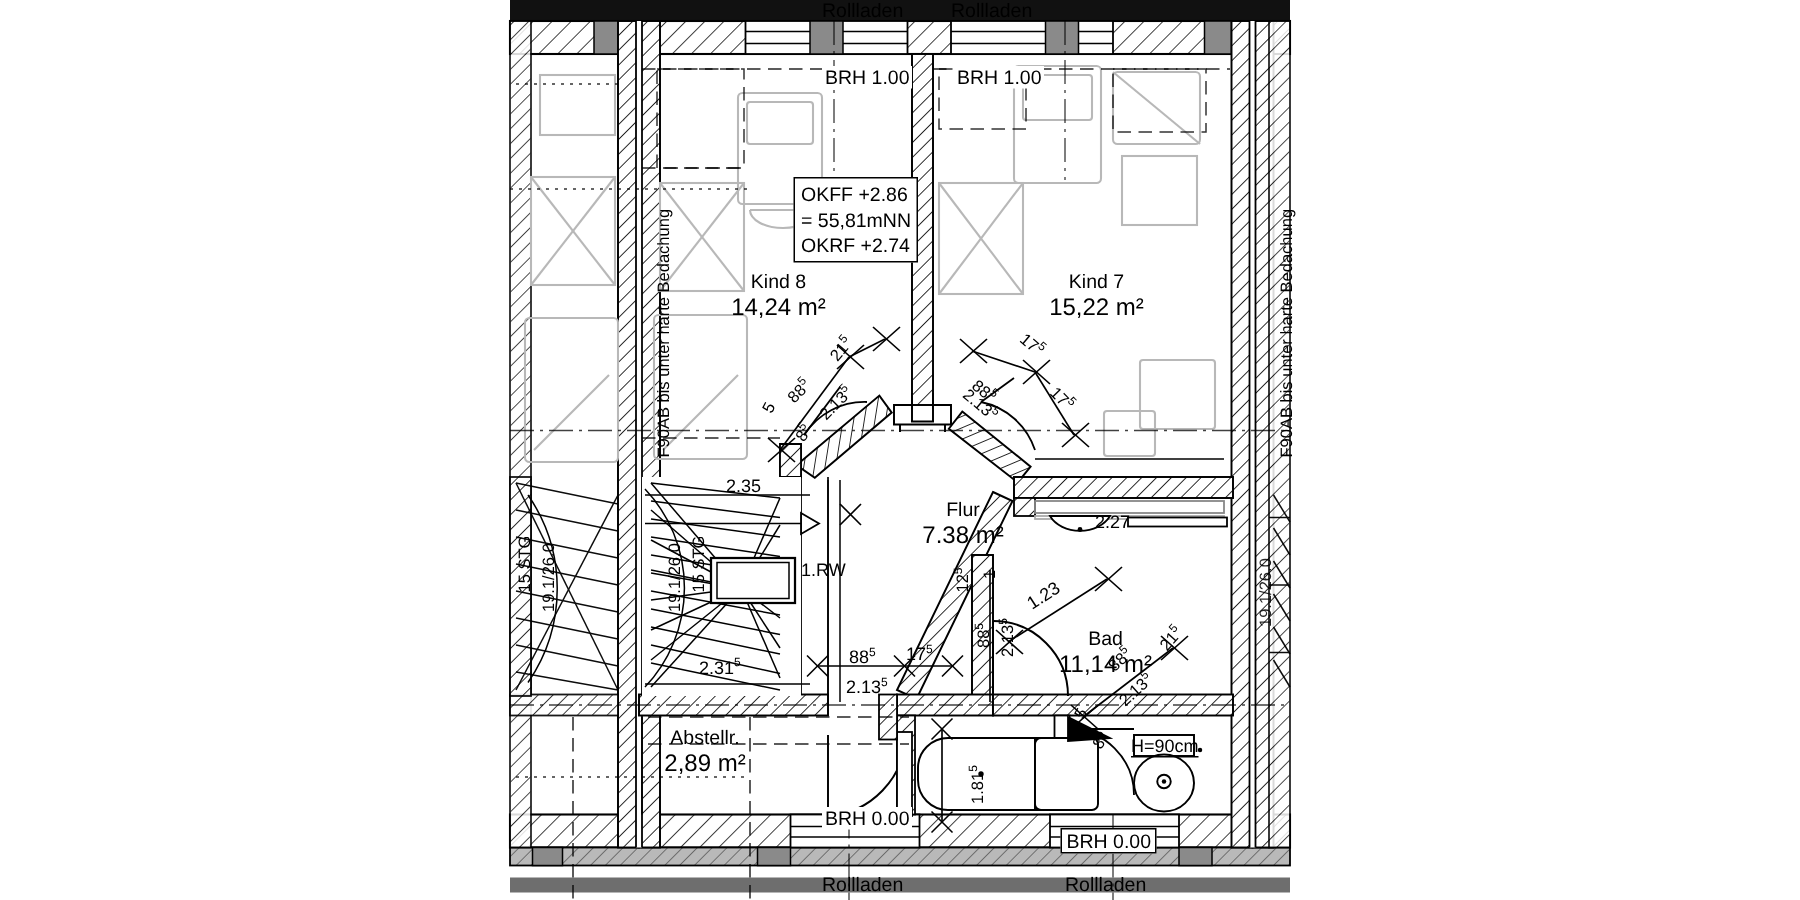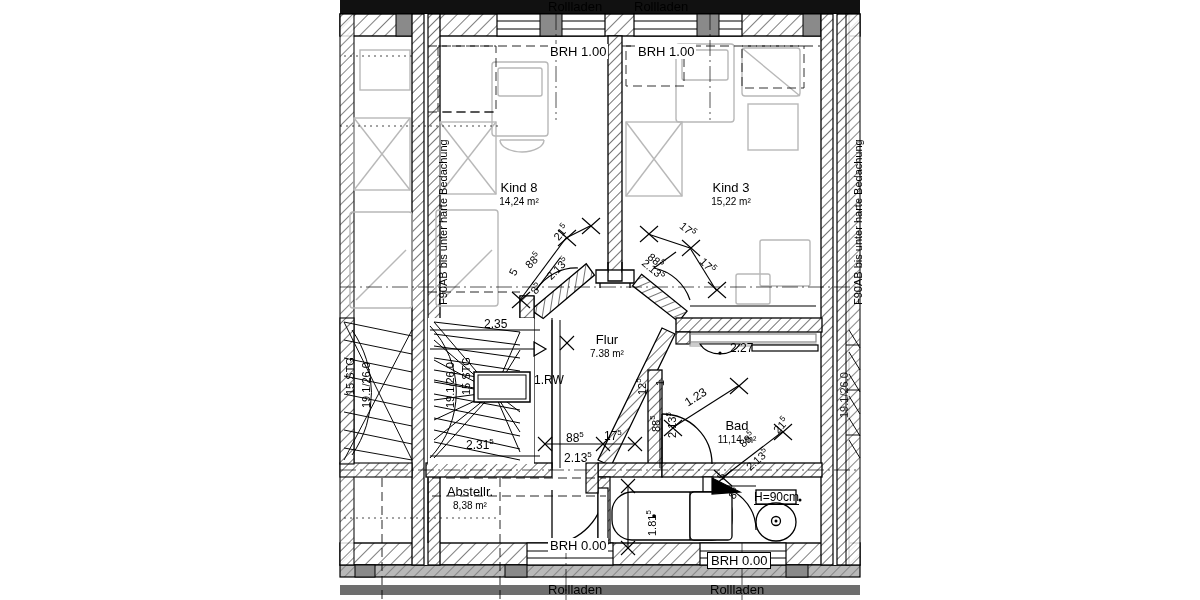--- a/index.html
+++ b/index.html
@@ -1,21 +1,21 @@
 <!DOCTYPE html>
 <html><head>
 <meta charset="utf-8">
 <style>
   html,body{margin:0;padding:0;background:#ffffff;}
   body{width:1200px;height:600px;overflow:hidden;font-family:"Liberation Sans",sans-serif;}
   #stage{position:relative;width:1200px;height:600px;background:#fff;}
   #plan{position:absolute;left:0;top:0;width:1200px;height:600px;}
   .lbl{position:absolute;font-family:"Liberation Sans",sans-serif;color:#000;white-space:nowrap;}
   .room{font-size:13px;text-align:center;line-height:1.25;}
-  .area{font-size:10px;}
+  .area{font-size:16px;}
   .dim{font-size:12px;}
   .dimsm{font-size:11px;}
   .sup{font-size:8px;vertical-align:super;}
   .boxed{border:1.4px solid #000;background:#fff;padding:2px 4px;font-size:13px;line-height:1.32;}
   .brh{background:#fff;font-size:13px;padding:0 2px;}
   .brhbox{border:1.4px solid #000;background:#fff;font-size:13px;padding:0px 3px;}
   .roll{font-size:13px;}
   .vert{transform-origin:0 0;font-size:11px;}
   .hline{border-bottom:1.3px solid #000;}
 </style>
@@ -418,40 +418,45 @@
       <rect x="742" y="46" width="62" height="42"></rect>
     </g>
   </svg>
 
   <div class="lbl roll" style="left:548px; top:-1px;">Rollladen</div>
   <div class="lbl roll" style="left:634px; top:-1px;">Rollladen</div>
 
   <div class="lbl brh" style="left:548px; top:44px;">BRH 1.00</div>
   <div class="lbl brh" style="left:636px; top:44px;">BRH 1.00</div>
 
+  <div class="lbl boxed" style="left:529px; top:118px;">
+    <div>OKFF  +2.86</div>
+    <div>= 55,81mNN</div>
+    <div>OKRF  +2.74</div>
+  </div>
 
   <div class="lbl room" style="left:474px; top:180px; width:90px;">
     <div>Kind 8</div>
     <div class="area">14,24 m²</div>
   </div>
   <div class="lbl room" style="left:686px; top:180px; width:90px;">
-    <div>Kind 3</div>
+    <div>Kind 7</div>
     <div class="area">15,22 m²</div>
   </div>
-  <div class="lbl room" style="left:562px; top:332px; width:90px;">
+  <div class="lbl room" style="left:562px; top:332px; width:90px;padding-left:35px;">
     <div>Flur</div>
     <div class="area">7.38 m²</div>
   </div>
   <div class="lbl room" style="left:692px; top:418px; width:90px;">
     <div>Bad</div>
     <div class="area">11,14 m²</div>
   </div>
   <div class="lbl room" style="left:422px; top:484px; width:96px; text-align:center;">
     <div>Abstellr.</div>
-    <div class="area">8,38 m²</div>
+    <div class="area">2,89 m²</div>
   </div>
 
   <div class="lbl vert" style="left:437px; top:305px; transform:rotate(-90deg);">F90AB bis unter harte Bedachung</div>
   <div class="lbl vert" style="left:852px; top:305px; transform:rotate(-90deg);">F90AB bis unter harte Bedachung</div>
 
   <div class="lbl dimsm" style="left:344px; top:395px; transform:rotate(-90deg); transform-origin:0 0;">15 STG</div>
   <div class="lbl dimsm" style="left:360px; top:408px; transform:rotate(-90deg); transform-origin:0 0;">19.1/26.0</div>
   <div class="lbl dimsm" style="left:460px; top:395px; transform:rotate(-90deg); transform-origin:0 0;">15 STG</div>
   <div class="lbl dimsm" style="left:444px; top:408px; transform:rotate(-90deg); transform-origin:0 0;">19.1/26.0</div>
   <div class="lbl dimsm" style="left:838px; top:418px; transform:rotate(-90deg); transform-origin:0 0; opacity:0.85;">19.1/26.0</div>

